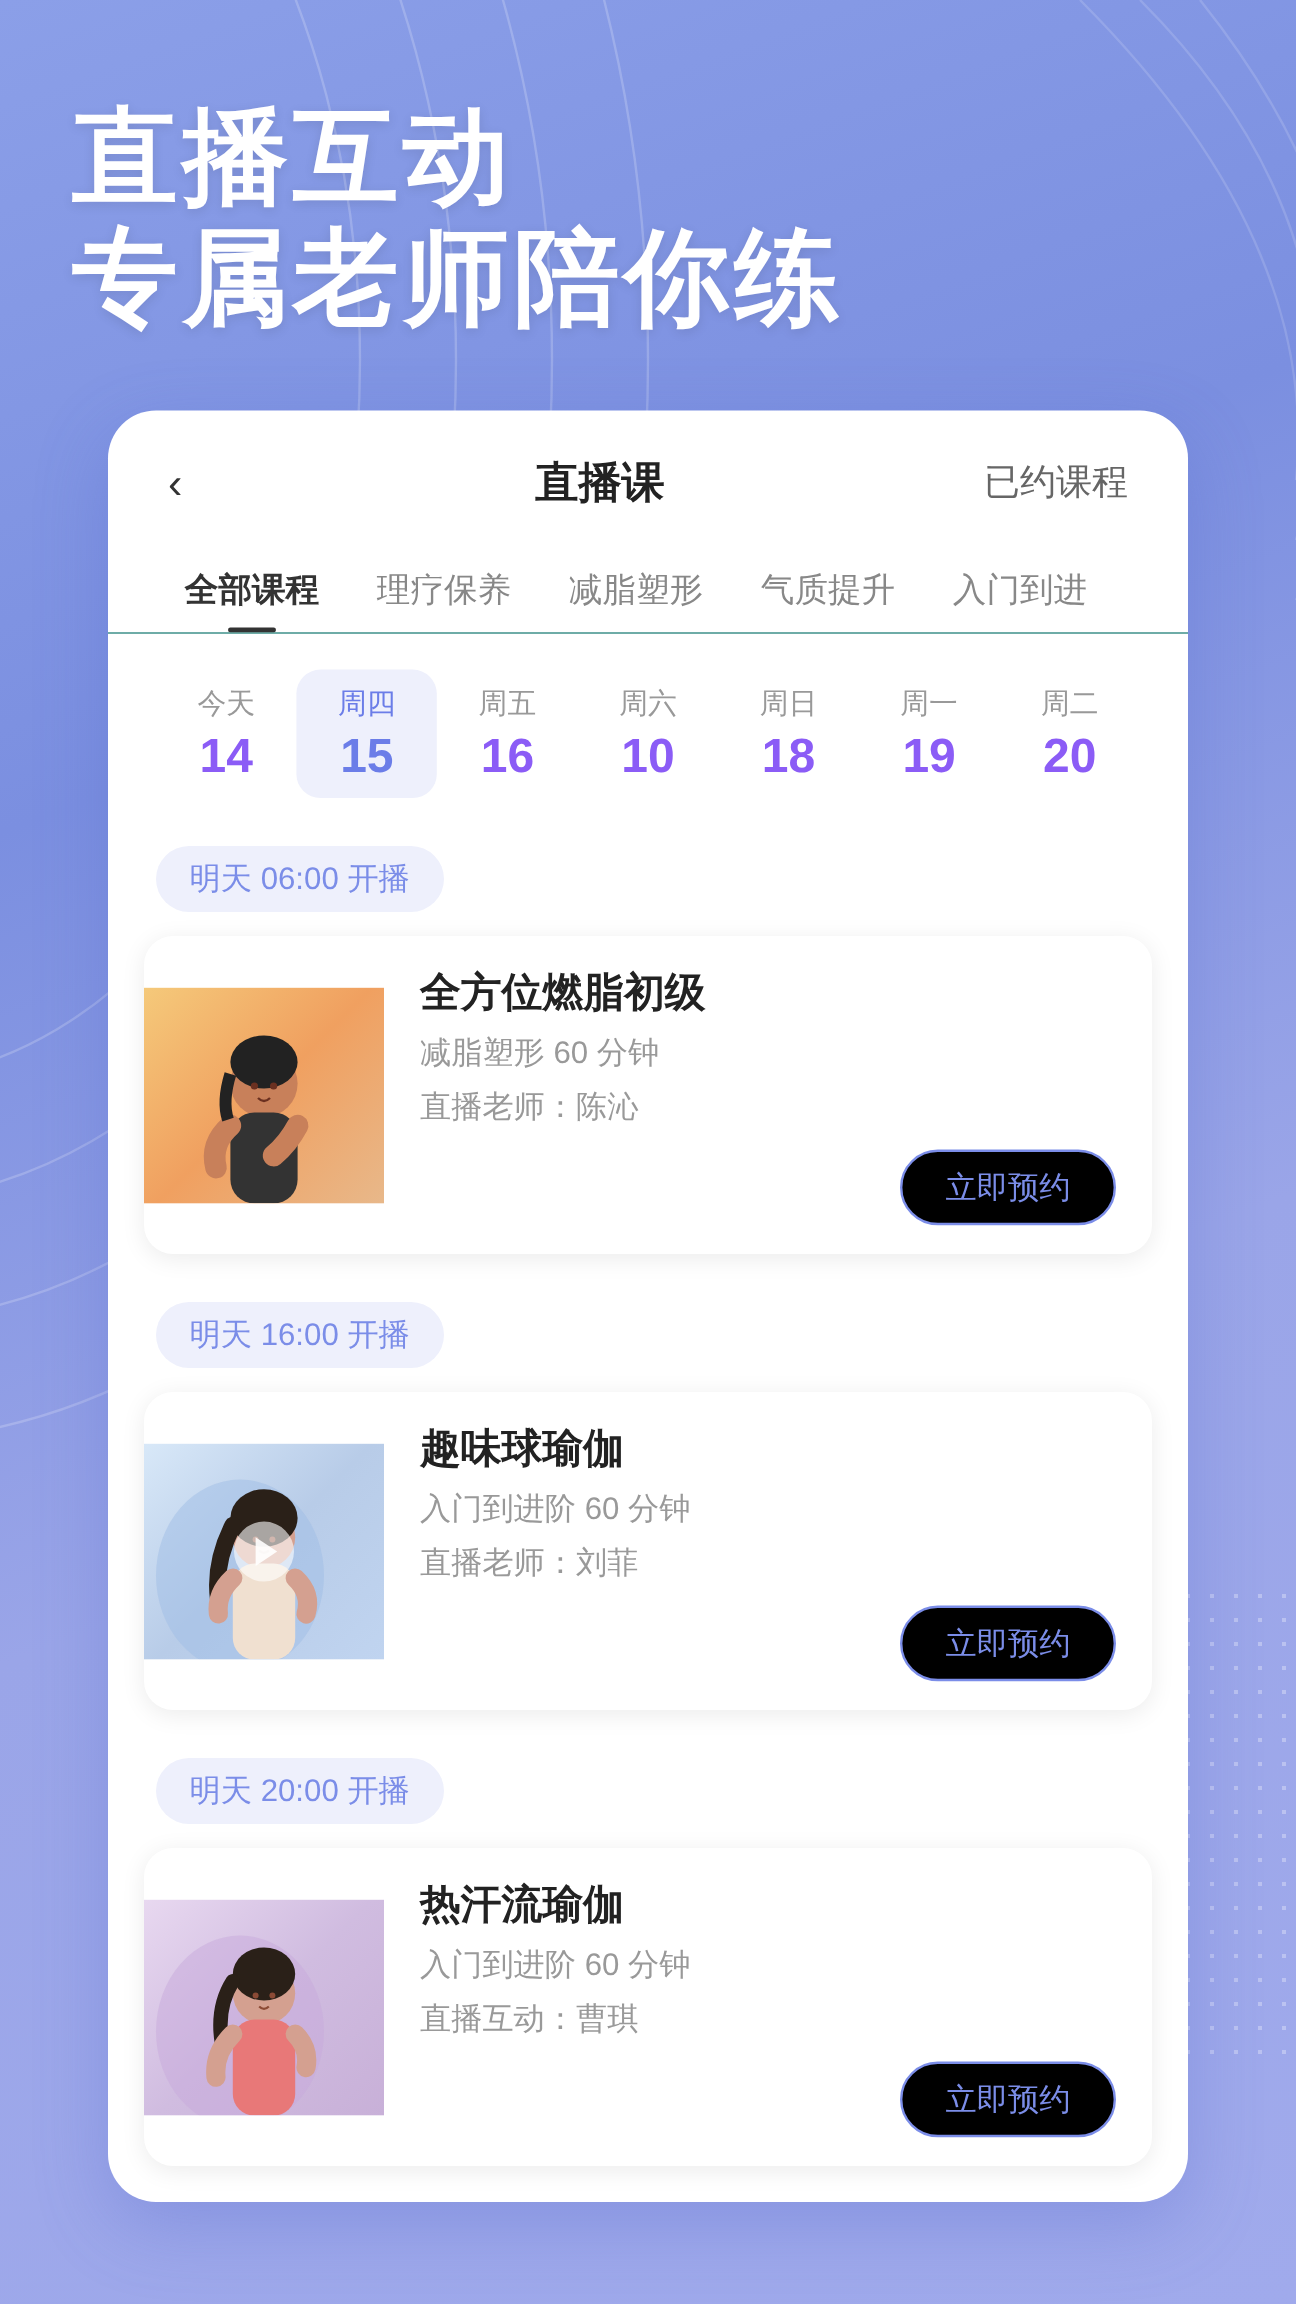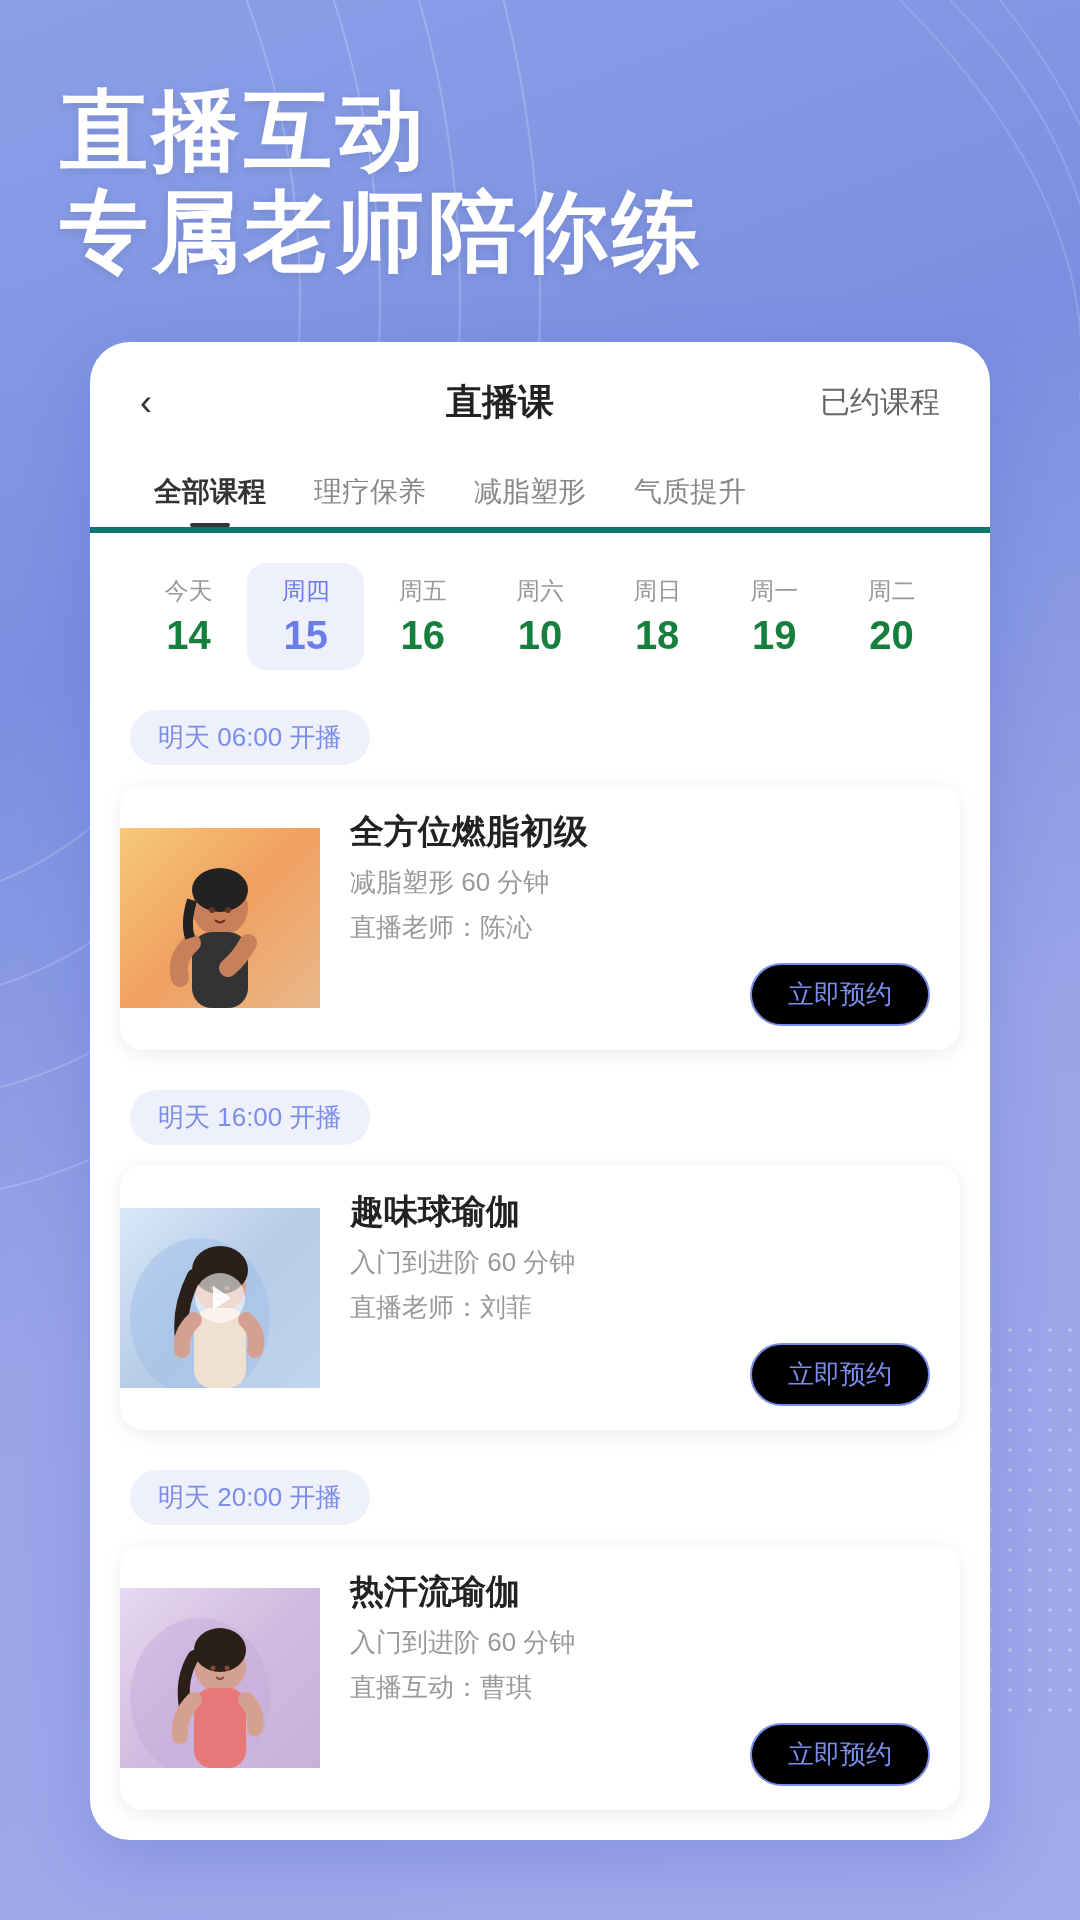--- a/index.html
+++ b/index.html
@@ -92,21 +92,21 @@
     .header-right {
       font-size: 30px;
       color: #666;
     }
 
     
     .category-tabs {
       display: flex;
       align-items: center;
       padding: 10px 40px 0;
-      border-bottom: 6px solid #0f766e;
+      border-bottom: 1px solid #0f766e;
       overflow: hidden;
     }
     .category-tab {
       padding: 16px 24px;
       font-size: 28px;
       color: #888;
       cursor: pointer;
       white-space: nowrap;
       position: relative;
     }
@@ -144,21 +144,21 @@
       background: #eef0fc;
     }
     .date-day-label {
       font-size: 24px;
       color: #999;
       margin-bottom: 6px;
     }
     .date-num {
       font-size: 40px;
       font-weight: 600;
-      color: #15803d;
+      color: #8b5cf6;
     }
     .date-item.active .date-day-label {
       color: #6b7de8;
     }
     .date-item.active .date-num {
       color: #6b7de8;
     }
 
     
     .time-badge {
@@ -322,20 +322,23 @@
       </div>
       <div class="category-tab">
         <span>理疗保养</span>
       </div>
       <div class="category-tab">
         <span>减脂塑形</span>
       </div>
       <div class="category-tab">
         <span>气质提升</span>
       </div>
+      <div class="category-tab">
+        <span>入门到进</span>
+      </div>
     </div>
 
     <div class="date-selector">
       <div class="date-item">
         <span class="date-day-label">今天</span>
         <span class="date-num">14</span>
       </div>
       <div class="date-item active">
         <span class="date-day-label">周四</span>
         <span class="date-num">15</span>

